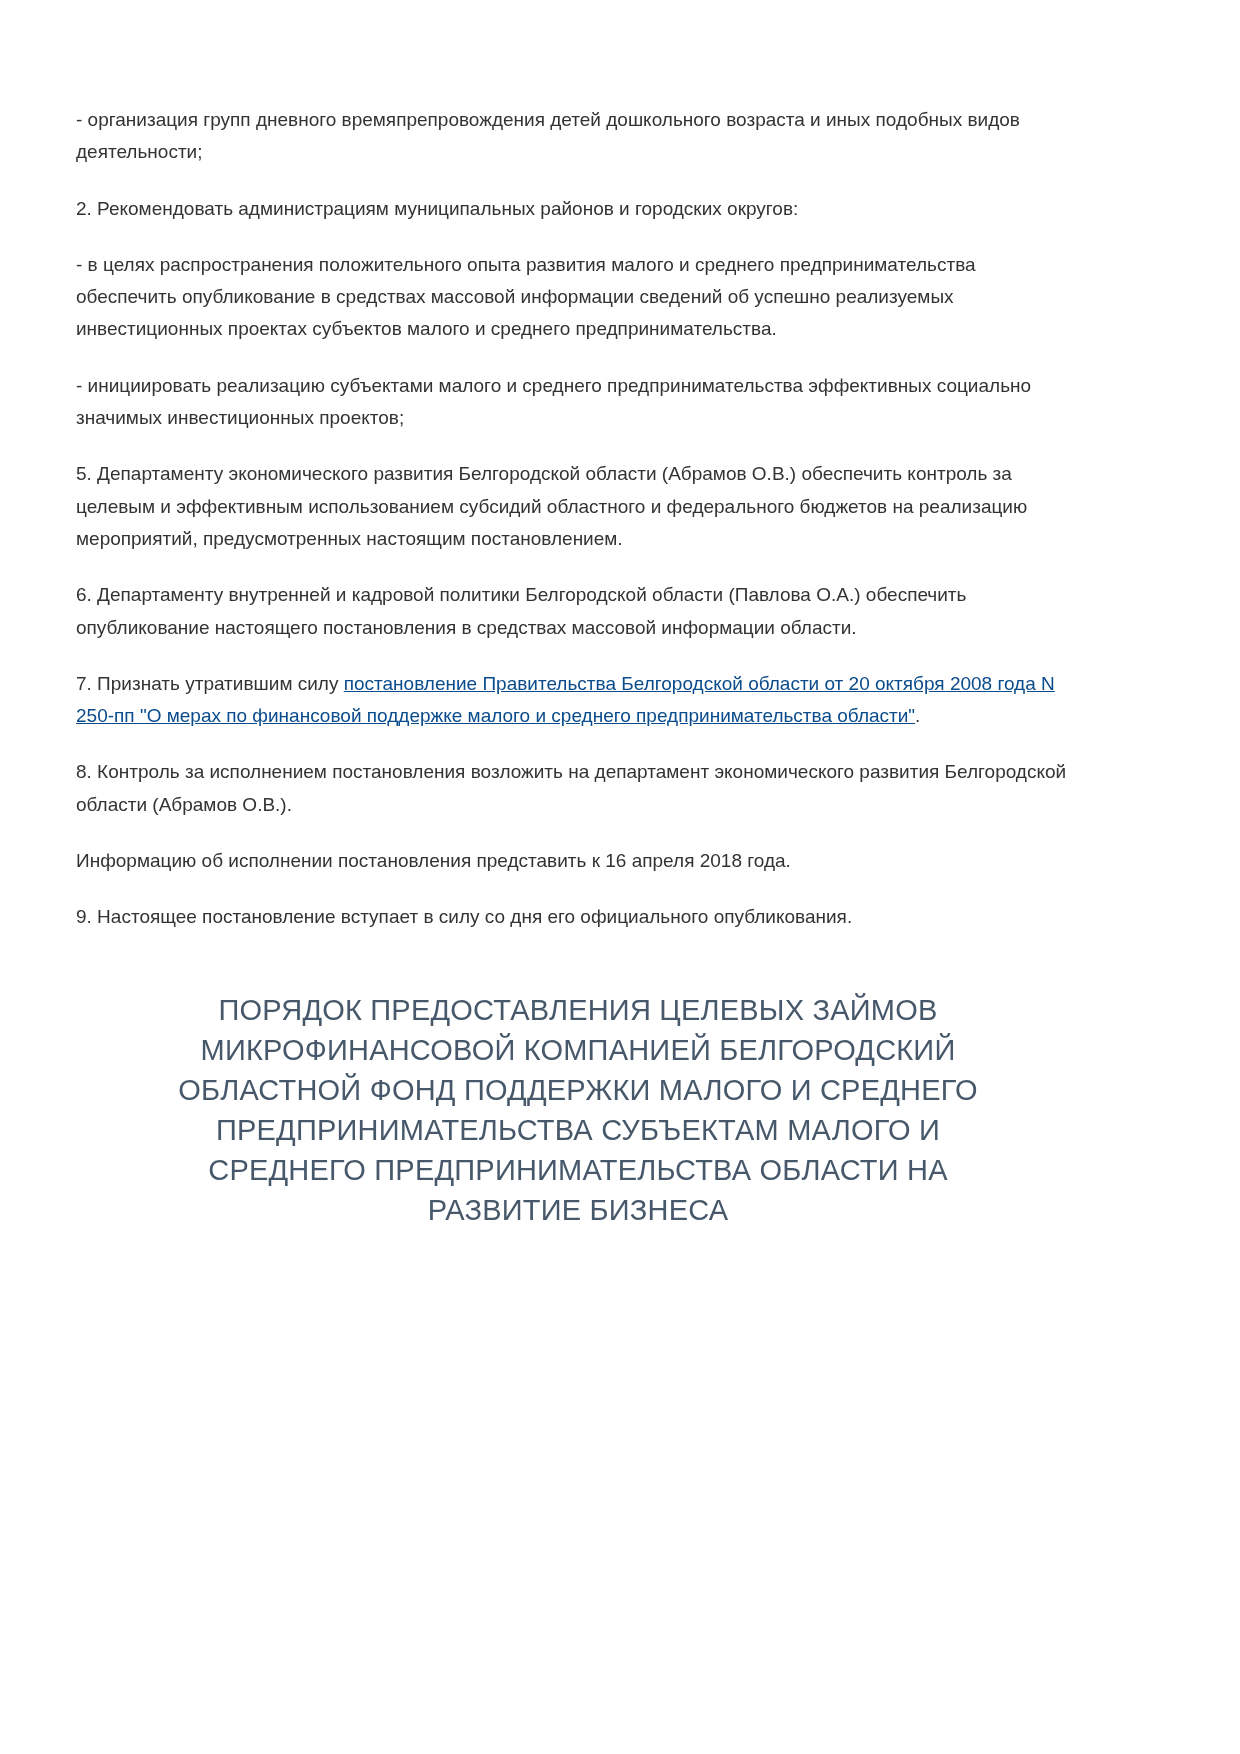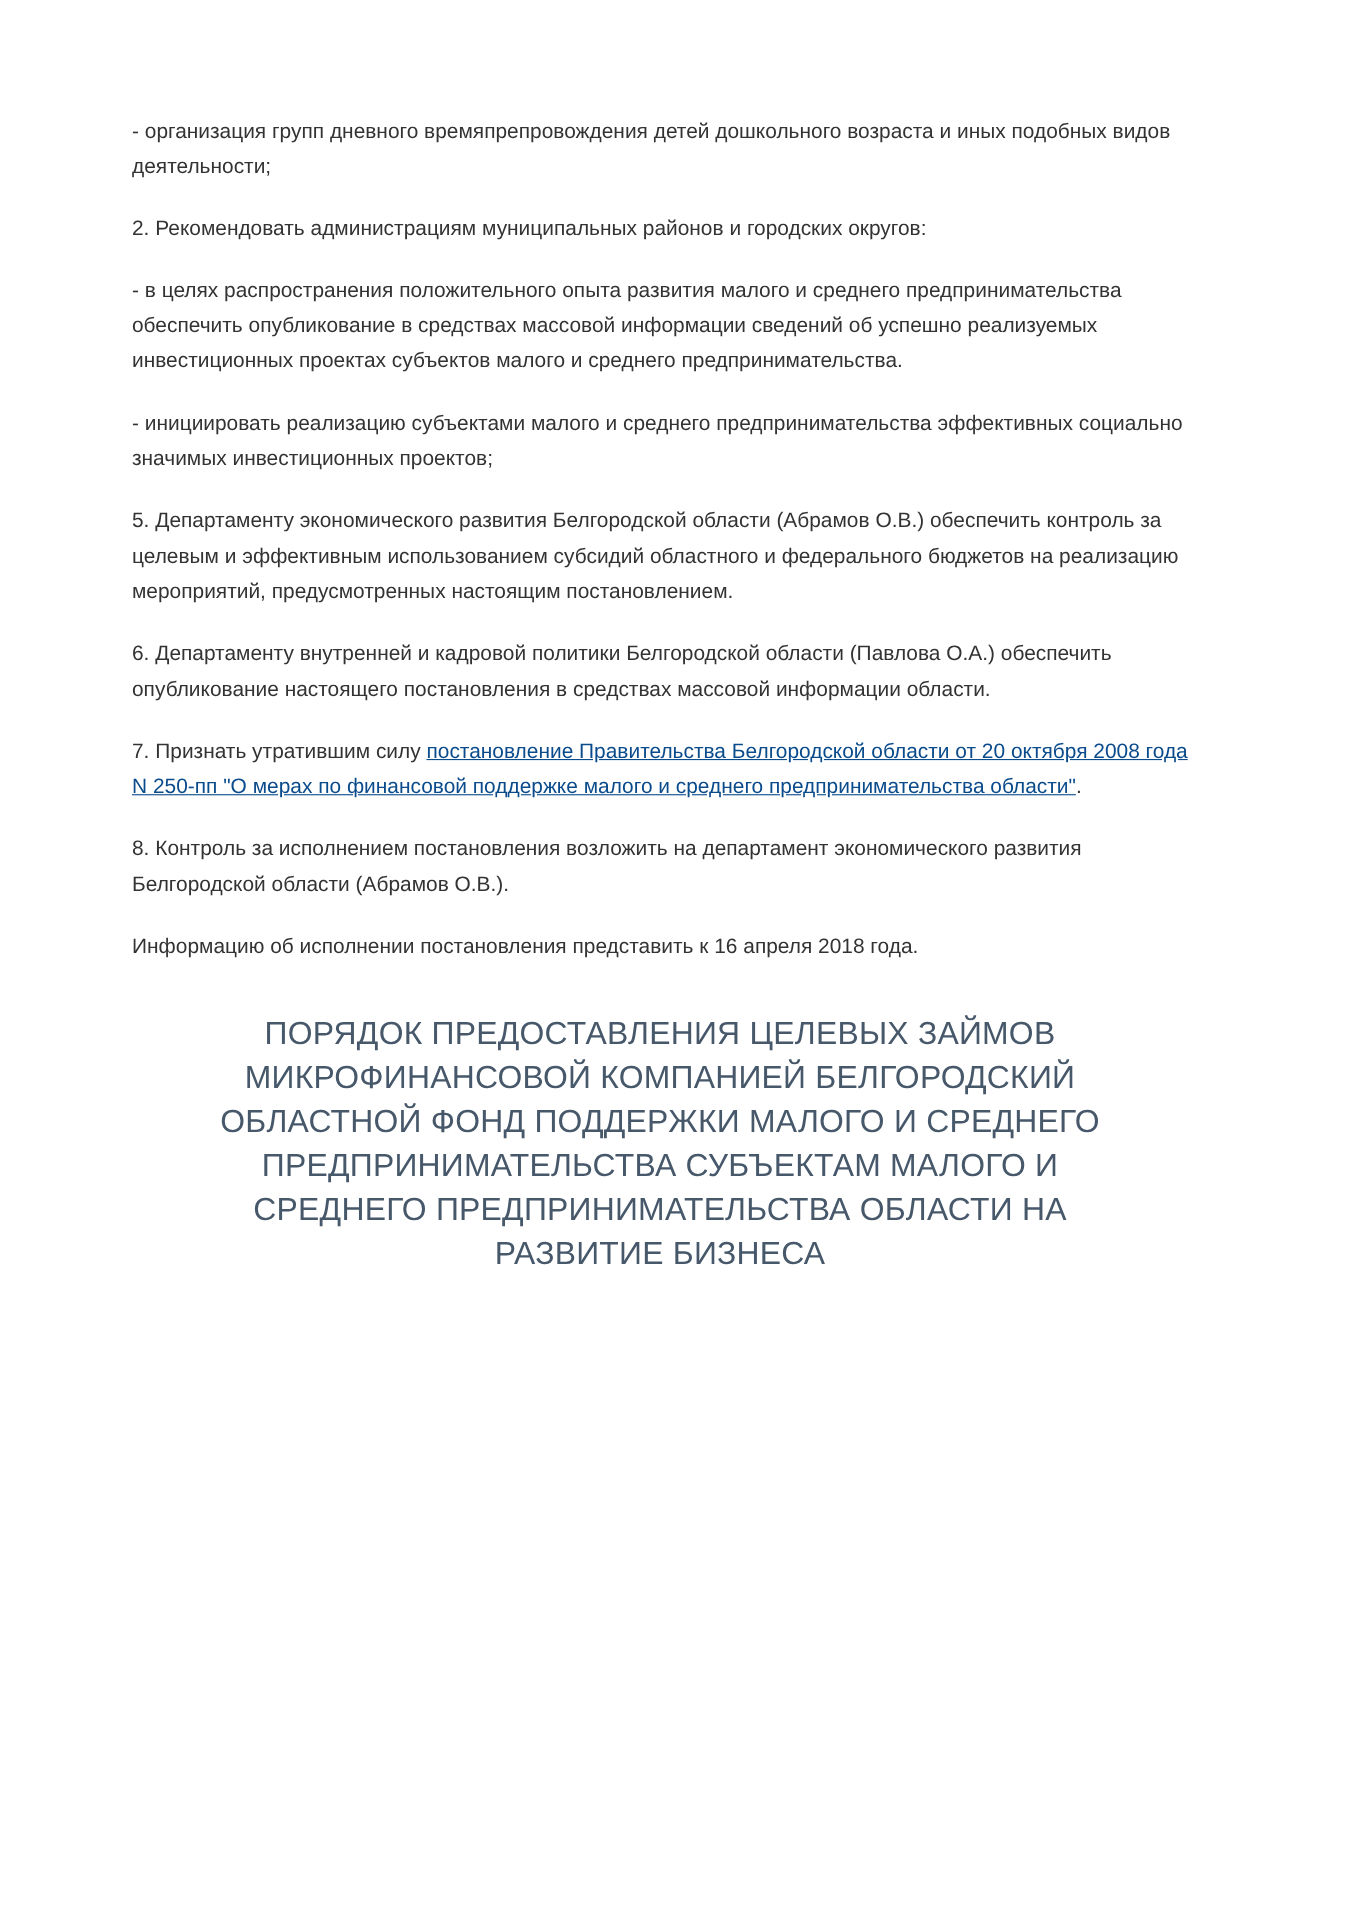--- a/index.html
+++ b/index.html
@@ -4,39 +4,39 @@
 <style>
   html, body {
     margin: 0;
     padding: 0;
     background: #ffffff;
   }
   .page {
     width: 1240px;
     min-height: 1754px;
     box-sizing: border-box;
-    padding: 104px 160px 60px 120px;
+    padding: 104px 160px 60px 76px;
     background: #ffffff;
     font-family: "Liberation Sans", sans-serif;
   }
   p.para {
     margin: 0 0 24px 0;
     font-size: 19px;
     line-height: 1.7;
     color: var(--body-text, #333333);
     text-align: left;
   }
   a.doc-link {
     color: var(--link, #0a4b8c);
     text-decoration: underline;
     cursor: pointer;
   }
   h1.doc-heading {
     max-width: 845px;
-    margin: 43px auto 0 auto;
+    margin: 56px auto 0 auto;
     font-size: 29px;
     line-height: 1.38;
     font-weight: 400;
     text-align: center;
     color: var(--heading, #46586a);
     letter-spacing: 0.2px;
   }
 </style>
 </head>
 <body>
@@ -55,16 +55,17 @@
   <p class="para">5. Департаменту экономического развития Белгородской области (Абрамов О.В.) обеспечить контроль за целевым и эффективным использованием субсидий областного и федерального бюджетов на реализацию мероприятий, предусмотренных настоящим постановлением.</p>
 
   <p class="para">6. Департаменту внутренней и кадровой политики Белгородской области (Павлова О.А.) обеспечить опубликование настоящего постановления в средствах массовой информации области.</p>
 
   <p class="para"><span>7. Признать утратившим силу </span><a class="doc-link" href="#">постановление Правительства Белгородской области от 20 октября 2008 года N 250-пп "О мерах по финансовой поддержке малого и среднего предпринимательства области"</a><span>.</span></p>
 
   <p class="para">8. Контроль за исполнением постановления возложить на департамент экономического развития Белгородской области (Абрамов О.В.).</p>
 
   <p class="para">Информацию об исполнении постановления представить к 16 апреля 2018 года.</p>
 
+  <p class="para">9. Настоящее постановление вступает в силу со дня его официального опубликования.</p>
 
   <h1 class="doc-heading">ПОРЯДОК ПРЕДОСТАВЛЕНИЯ ЦЕЛЕВЫХ ЗАЙМОВ МИКРОФИНАНСОВОЙ КОМПАНИЕЙ БЕЛГОРОДСКИЙ ОБЛАСТНОЙ ФОНД ПОДДЕРЖКИ МАЛОГО И СРЕДНЕГО ПРЕДПРИНИМАТЕЛЬСТВА СУБЪЕКТАМ МАЛОГО И СРЕДНЕГО ПРЕДПРИНИМАТЕЛЬСТВА ОБЛАСТИ НА РАЗВИТИЕ БИЗНЕСА</h1>
 
 </main>
 
 </body></html>

